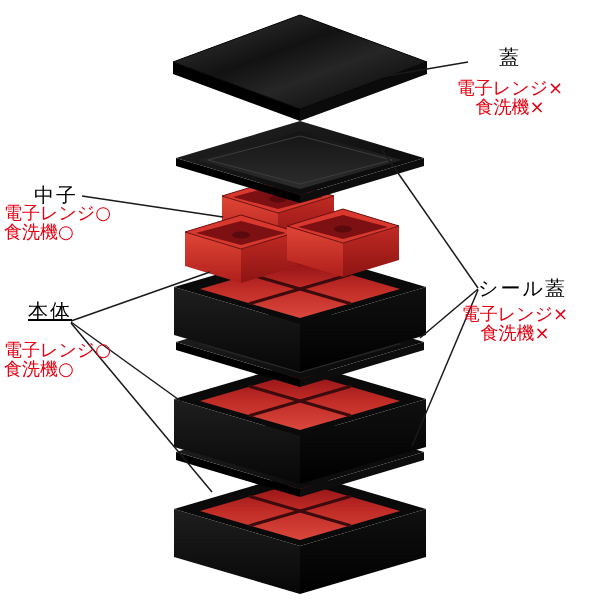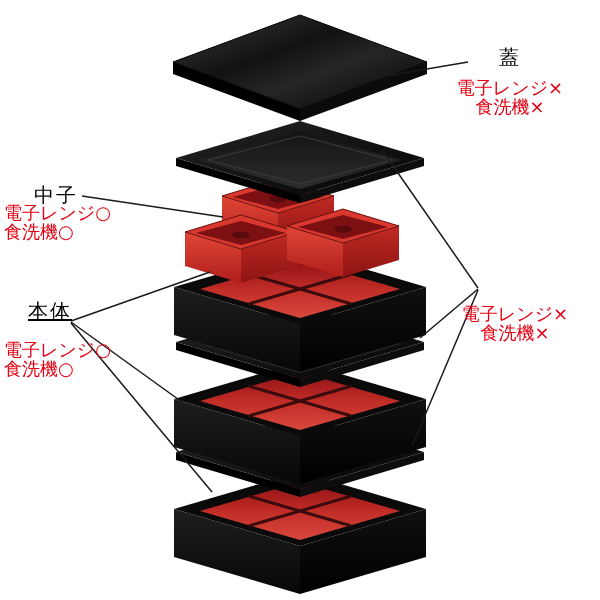--- a/index.html
+++ b/index.html
@@ -180,18 +180,19 @@
     <div>電子レンジ○</div>
     <div>食洗機○</div>
   </div>
 
   <div class="label body-label">本体</div>
   <div class="notes body-notes">
     <div>電子レンジ○</div>
     <div>食洗機○</div>
   </div>
 
+  <div class="label seal-label">シール蓋</div>
   <div class="notes seal-notes center">
     <div>電子レンジ×</div>
     <div>食洗機×</div>
   </div>
 
 </div>
 
 </body></html>

